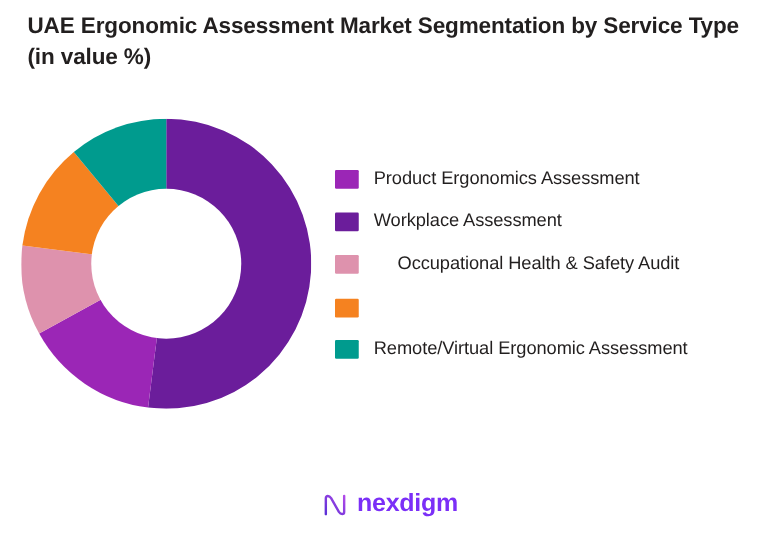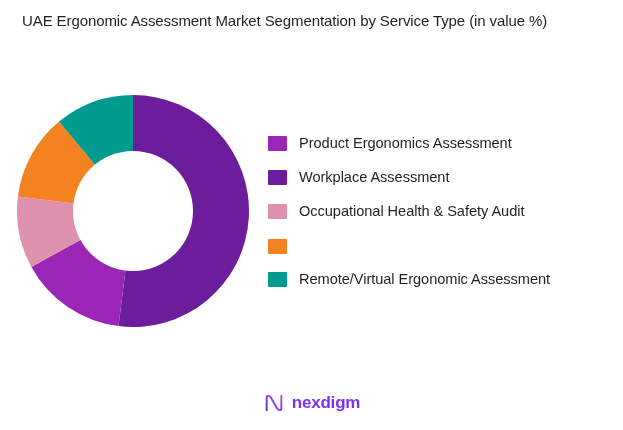--- a/index.html
+++ b/index.html
@@ -3,43 +3,43 @@
 <meta charset="utf-8">
 <style>
   html,body{margin:0;padding:0;}
   body{
     width:623px;height:430px;background:#ffffff;
     font-family:"Liberation Sans","DejaVu Sans",sans-serif;
     color:#231f20;overflow:hidden;position:relative;
   }
   #title{
     position:absolute;left:22px;top:8px;width:575px;
-    font-size:15px;line-height:25px;font-weight:400;color:#221f1f;
+    font-size:18px;line-height:25px;font-weight:700;color:#221f1f;
     letter-spacing:-0.1px;
   }
   #chart-area{position:absolute;left:0;top:0;width:623px;height:430px;}
   #donut{position:absolute;left:17px;top:95px;width:232px;height:232px;}
   #legend{position:absolute;left:268px;top:133px;width:340px;}
   .legend-row{display:flex;align-items:flex-start;margin-bottom:14px;}
-  .legend-row.tight{margin-bottom:15px;}
+  .legend-row.tight{margin-bottom:15px;gap:19px;}
   .swatch{
     width:19px;height:15px;flex:0 0 19px;margin-top:3px;margin-right:12px;
     border-radius:1px;
   }
   .legend-label{
     font-size:14.6px;line-height:20px;color:#221f1f;font-weight:400;
     letter-spacing:-0.05px;max-width:300px;
   }
   #footer{
     position:absolute;left:0;top:392px;width:623px;
     display:flex;align-items:center;justify-content:center;
   }
   #logo-mark{margin-right:7px;display:block;}
   #logo-text{
-    font-size:17px;font-weight:700;color:#7b2ff7;letter-spacing:-0.2px;
+    font-size:20px;font-weight:700;color:#7b2ff7;letter-spacing:-0.2px;
     font-family:"Liberation Sans","DejaVu Sans",sans-serif;
   }
 </style>
 </head>
 <body>
 
 <div id="title">UAE Ergonomic Assessment Market  Segmentation by Service Type  (in value %)</div>
 
 <div id="chart-area">
   <svg id="donut" viewBox="0 0 232 232">

